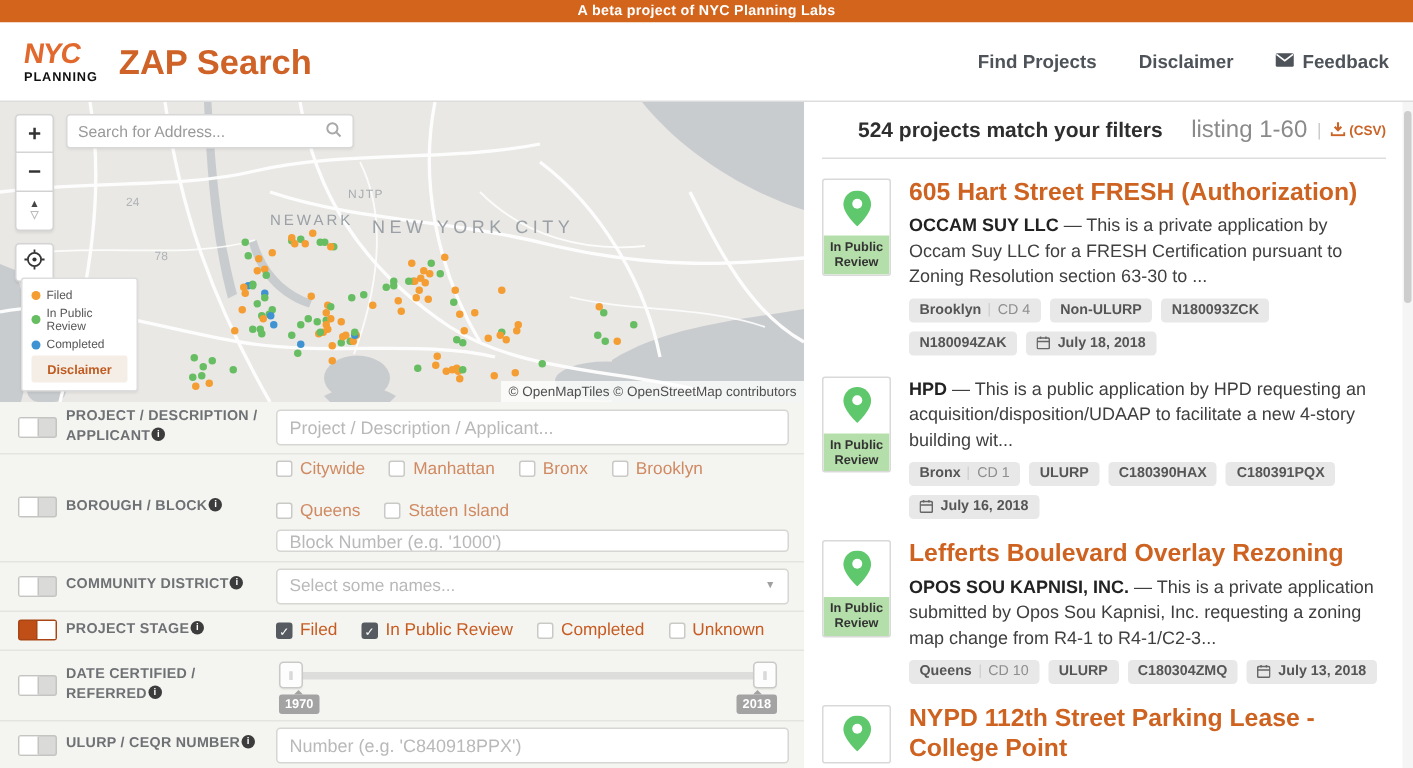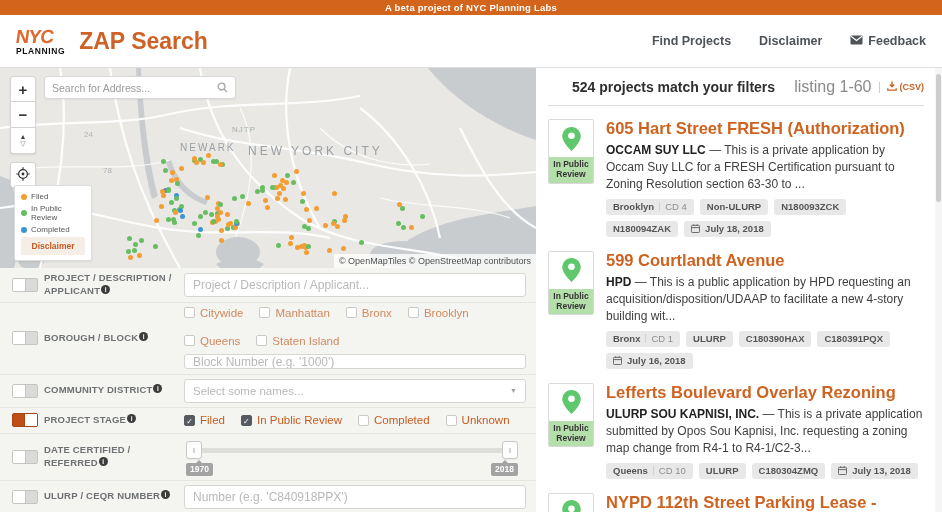--- a/index.html
+++ b/index.html
@@ -604,21 +604,20 @@
           <div class="pin-area">
             <svg width="19" height="24" viewBox="0 0 20 26">
                 <path d="M10,0 C4.5,0 0,4.5 0,10 C0,17 10,26 10,26 C10,26 20,17 20,10 C20,4.5 15.5,0 10,0 Z" fill="#5fc86c"></path>
                 <circle cx="10" cy="9.5" r="3.6" fill="#fff"></circle>
               </svg>
           </div>
           <div class="status-badge">In Public Review</div>
         </div>
       </div>
       <div class="card-body">
-        <div class="card-title">599 Courtlandt Avenue</div>
         <div class="card-desc">
           <span class="applicant">HPD</span>
           <span>— This is a public application by HPD requesting an acquisition/disposition/UDAAP to facilitate a new 4-story building wit...</span>
         </div>
         <div class="card-tags">
           <span class="pill">
             <span>Bronx</span>
               <span class="pill-sep"></span>
               <span class="cd">CD 1</span>
           </span>
@@ -646,21 +645,21 @@
                 <path d="M10,0 C4.5,0 0,4.5 0,10 C0,17 10,26 10,26 C10,26 20,17 20,10 C20,4.5 15.5,0 10,0 Z" fill="#5fc86c"></path>
                 <circle cx="10" cy="9.5" r="3.6" fill="#fff"></circle>
               </svg>
           </div>
           <div class="status-badge">In Public Review</div>
         </div>
       </div>
       <div class="card-body">
         <div class="card-title">Lefferts Boulevard Overlay Rezoning</div>
         <div class="card-desc">
-          <span class="applicant">ULURP SOU KAPNISI, INC.</span>
+          <span class="applicant">OPOS SOU KAPNISI, INC.</span>
           <span>— This is a private application submitted by Opos Sou Kapnisi, Inc. requesting a zoning map change from R4-1 to R4-1/C2-3...</span>
         </div>
         <div class="card-tags">
           <span class="pill">
             <span>Queens</span>
               <span class="pill-sep"></span>
               <span class="cd">CD 10</span>
           </span>
           <span class="pill">ULURP</span>
           <span class="pill">C180304ZMQ</span>

